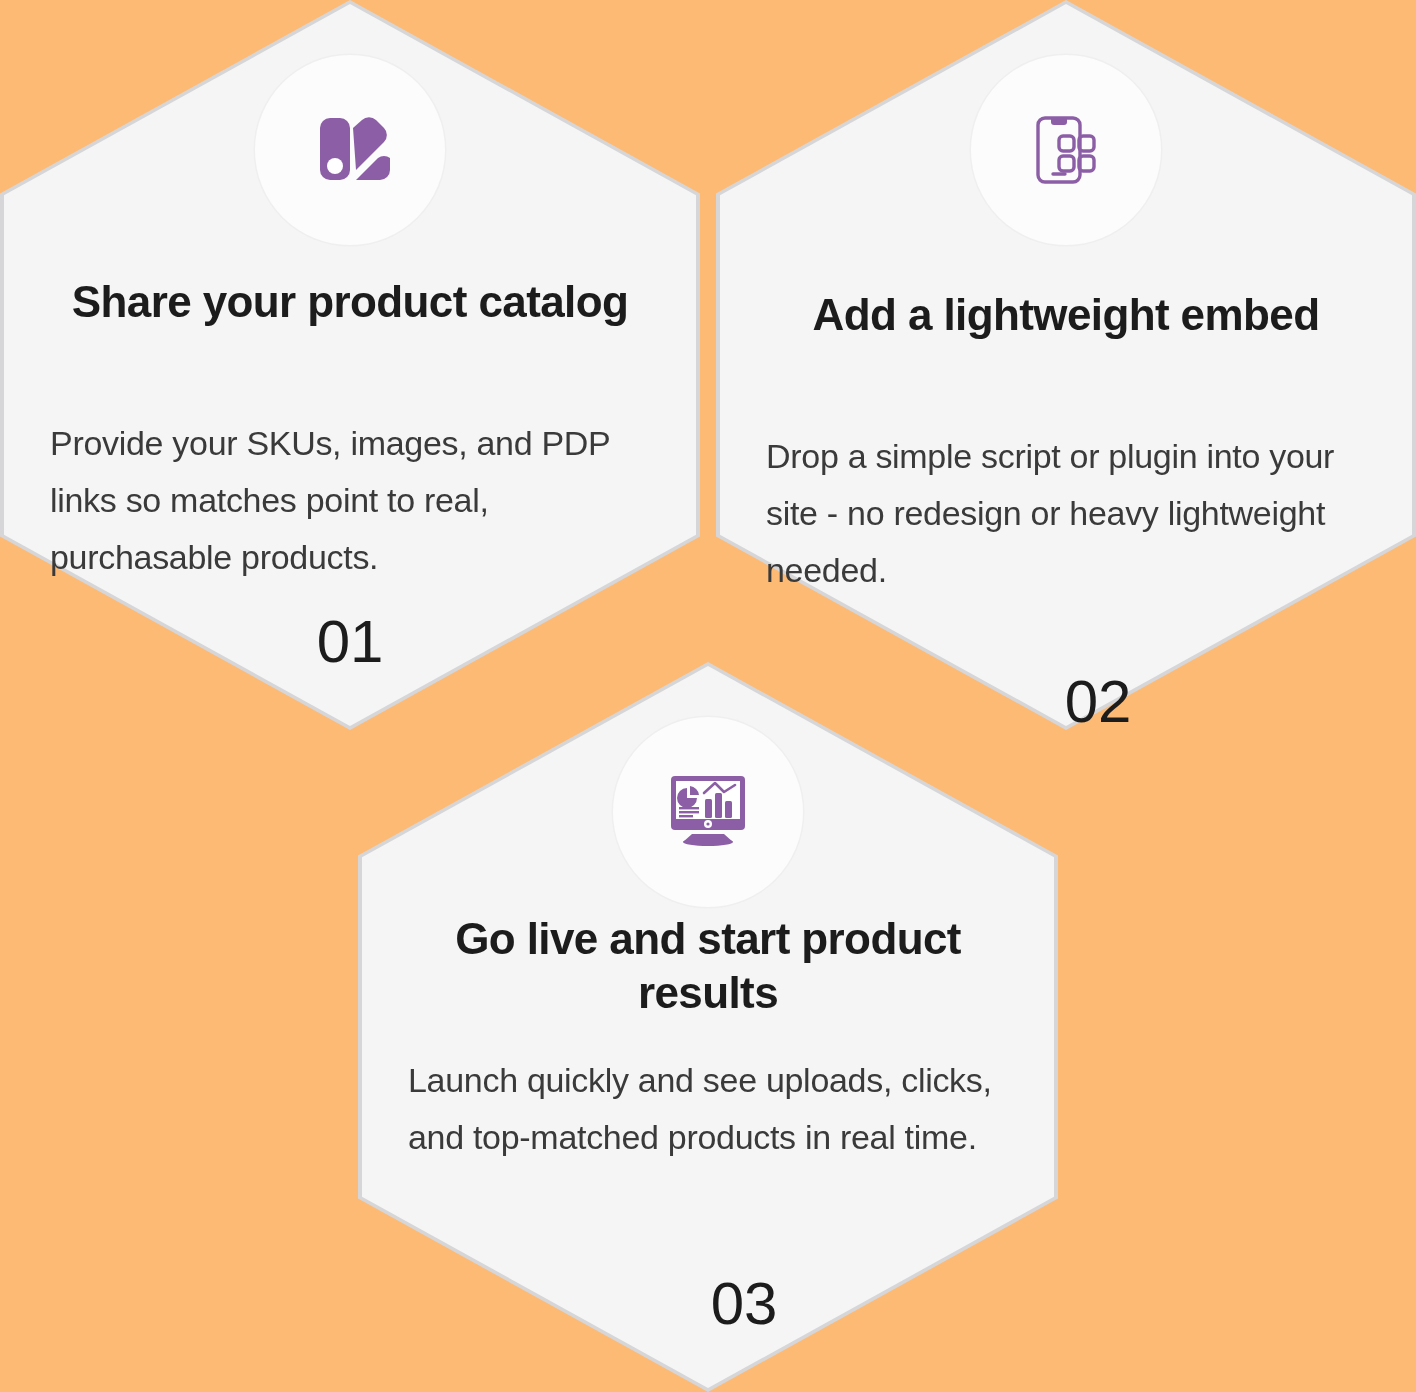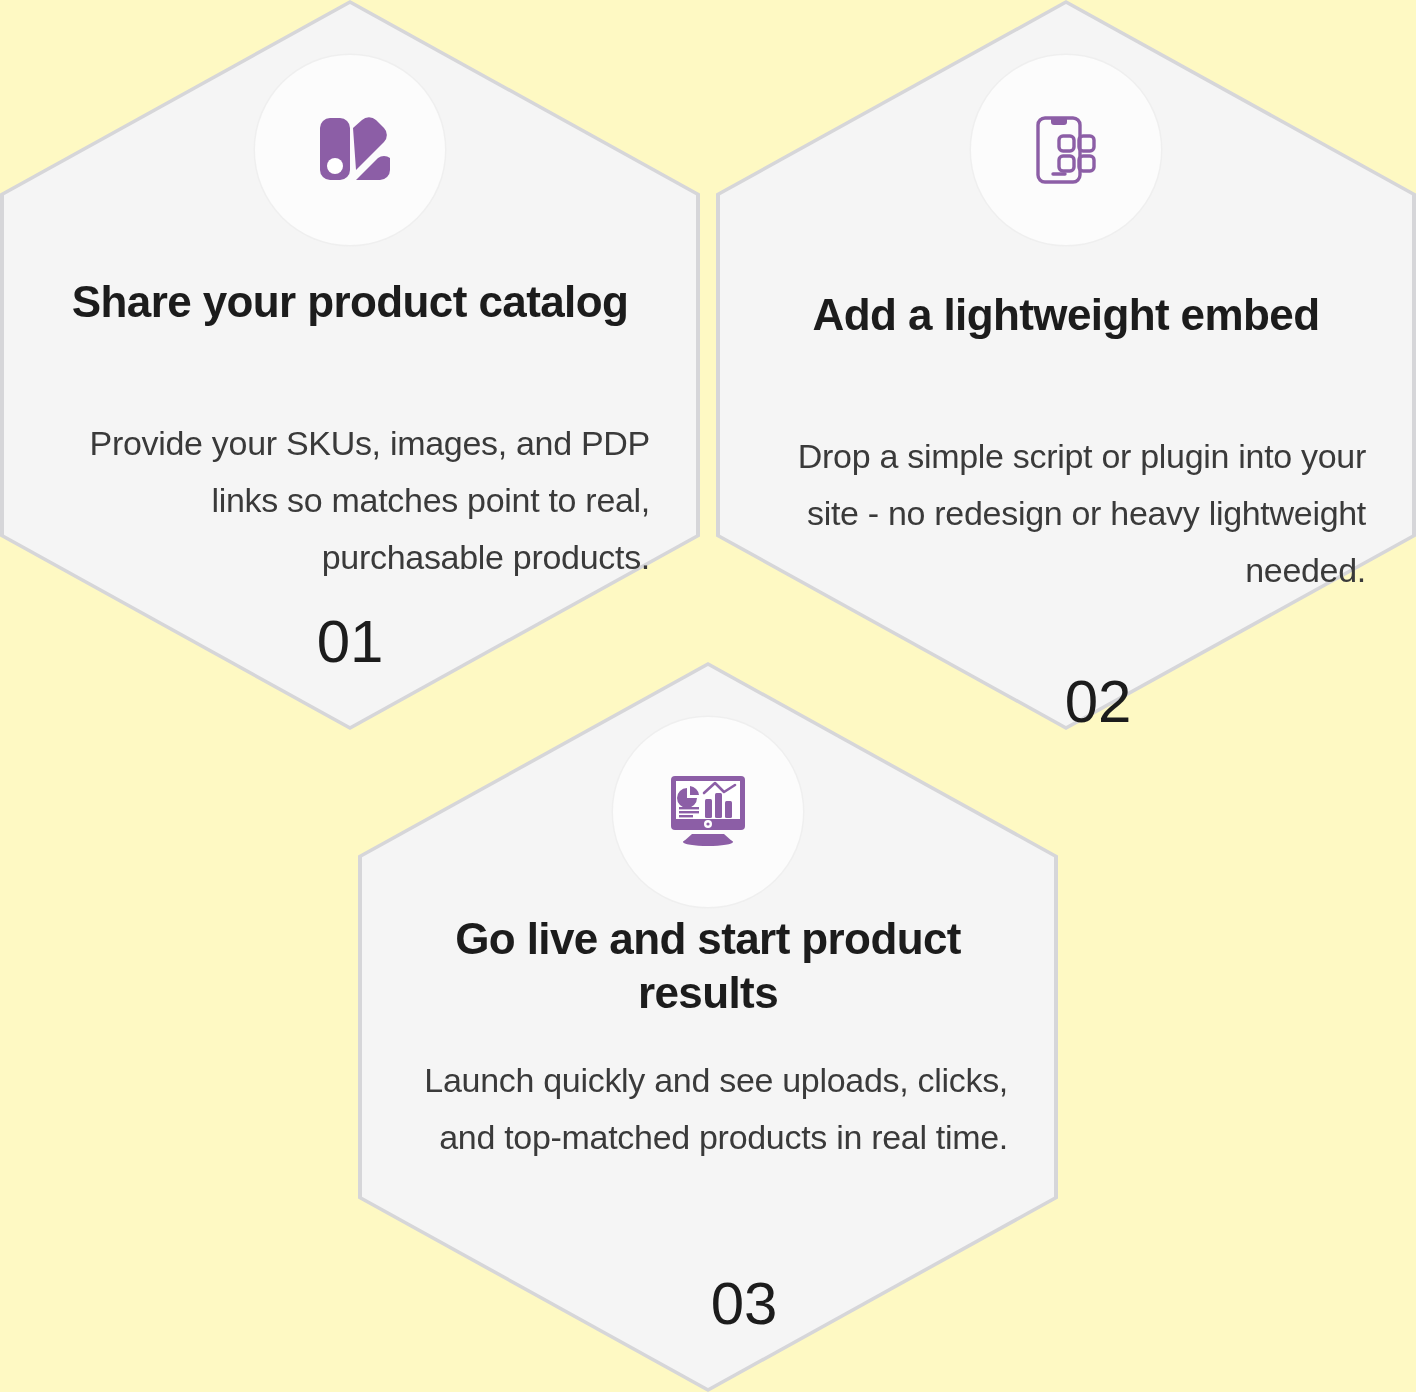--- a/index.html
+++ b/index.html
@@ -4,21 +4,21 @@
 <style>
   html, body {
     margin: 0;
     padding: 0;
     background: #000000;
   }
   #stage {
     position: relative;
     width: 1416px;
     height: 1392px;
-    background: #fef9c3;
+    background: #fdba74;
     overflow: hidden;
     font-family: "Liberation Sans", sans-serif;
   }
 
   
   .hex {
     position: absolute;
     width: 700px;
     height: 730px;
   }
@@ -88,21 +88,21 @@
     line-height: 54px;
     font-weight: 700;
     letter-spacing: -0.6px;
     color: #1c1c1c;
   }
   .hex-desc {
     position: absolute;
     left: 50%;
     transform: translateX(-50%);
     width: 600px;
-    text-align: right;
+    text-align: left;
     font-size: 34px;
     line-height: 57px;
     font-weight: 400;
     letter-spacing: -0.3px;
     color: #3a3a3a;
   }
   .hex-num {
     position: absolute;
     left: 50%;
     transform: translateX(-50%);

